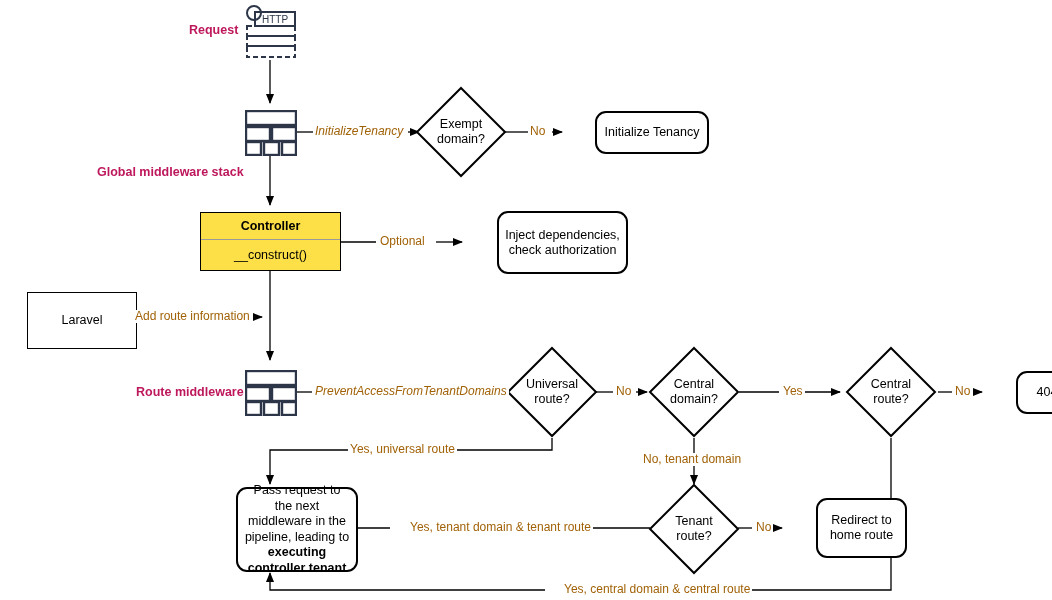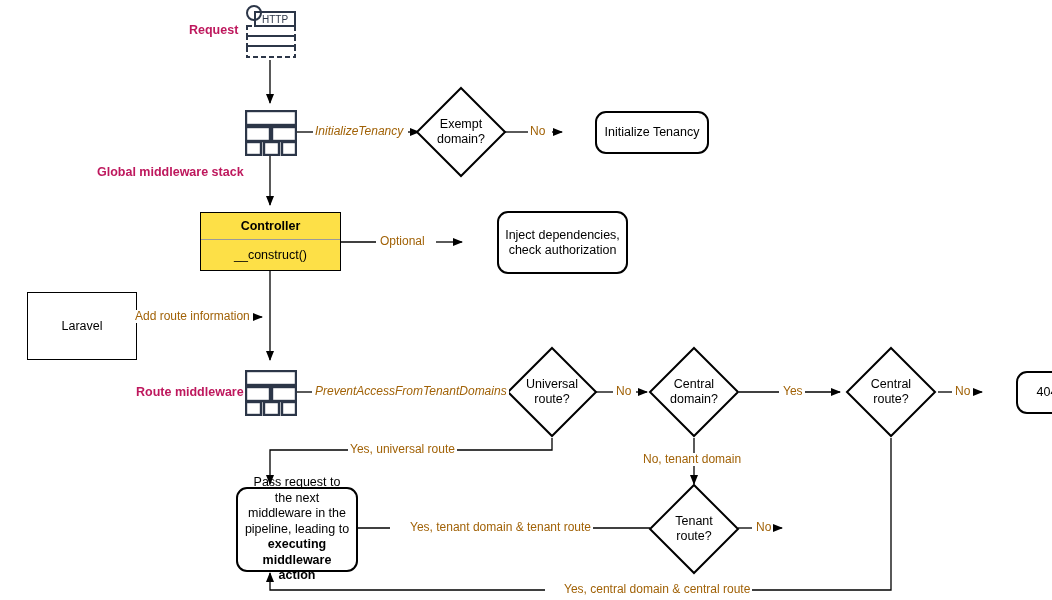--- a/index.html
+++ b/index.html
@@ -227,21 +227,21 @@
   <div class="uml" style="left:200px; top:212px; width:141px; height:59px;">
     <div class="uml-title">Controller</div>
     <div class="uml-body">__construct()</div>
   </div>
 
   <div class="node rounded" style="left:470px; top:211px; width:131px; height:63px; white-space:pre-line;">
     <span>Inject dependencies,
 check authorization</span>
   </div>
 
-  <div class="node rect" style="left:0px; top:292px; width:110px; height:68px;">
+  <div class="node rect" style="left:0px; top:292px; width:110px; height:57px;">
     <span>Laravel</span>
   </div>
 
   <div class="diamond" style="left:506px; top:346px; width:92px; height:92px;">
     <svg width="92" height="92" viewBox="0 0 92 92" xmlns="http://www.w3.org/2000/svg">
       <polygon points="46,2 90,46 46,90 2,46" fill="#fff" stroke="#000" stroke-width="2"></polygon>
     </svg>
     <div class="dlabel">Universal
 route?</div>
   </div>
@@ -267,24 +267,28 @@
   </div>
 
   <div class="diamond" style="left:648px; top:483px; width:92px; height:92px;">
     <svg width="92" height="92" viewBox="0 0 92 92" xmlns="http://www.w3.org/2000/svg">
       <polygon points="46,2 90,46 46,90 2,46" fill="#fff" stroke="#000" stroke-width="2"></polygon>
     </svg>
     <div class="dlabel">Tenant
 route?</div>
   </div>
 
+  <div class="node rounded" style="left:789px; top:498px; width:91px; height:60px; white-space:pre-line;">
+    <span>Redirect to
+home route</span>
+  </div>
 
   <div class="node rounded" style="left:209px; top:487px; width:122px; height:85px; padding:4px 6px; line-height:15.5px;">
     <div>
-      <span>Pass request to the next middleware in the pipeline, leading to </span><span class="bold-span">executing middleware action</span>
+      <span>Pass request to the next middleware in the pipeline, leading to </span><span class="bold-span">executing controller tenant</span>
     </div>
   </div>
 
   <div class="edge-label italic" style="left:313px; top:125px;">InitializeTenancy</div>
 
   <div class="edge-label" style="left:528px; top:125px;">No</div>
 
   <div class="edge-label" style="left:378px; top:235px;">Optional</div>
 
   <div class="edge-label" style="left:133px; top:310px;">Add route information</div>

